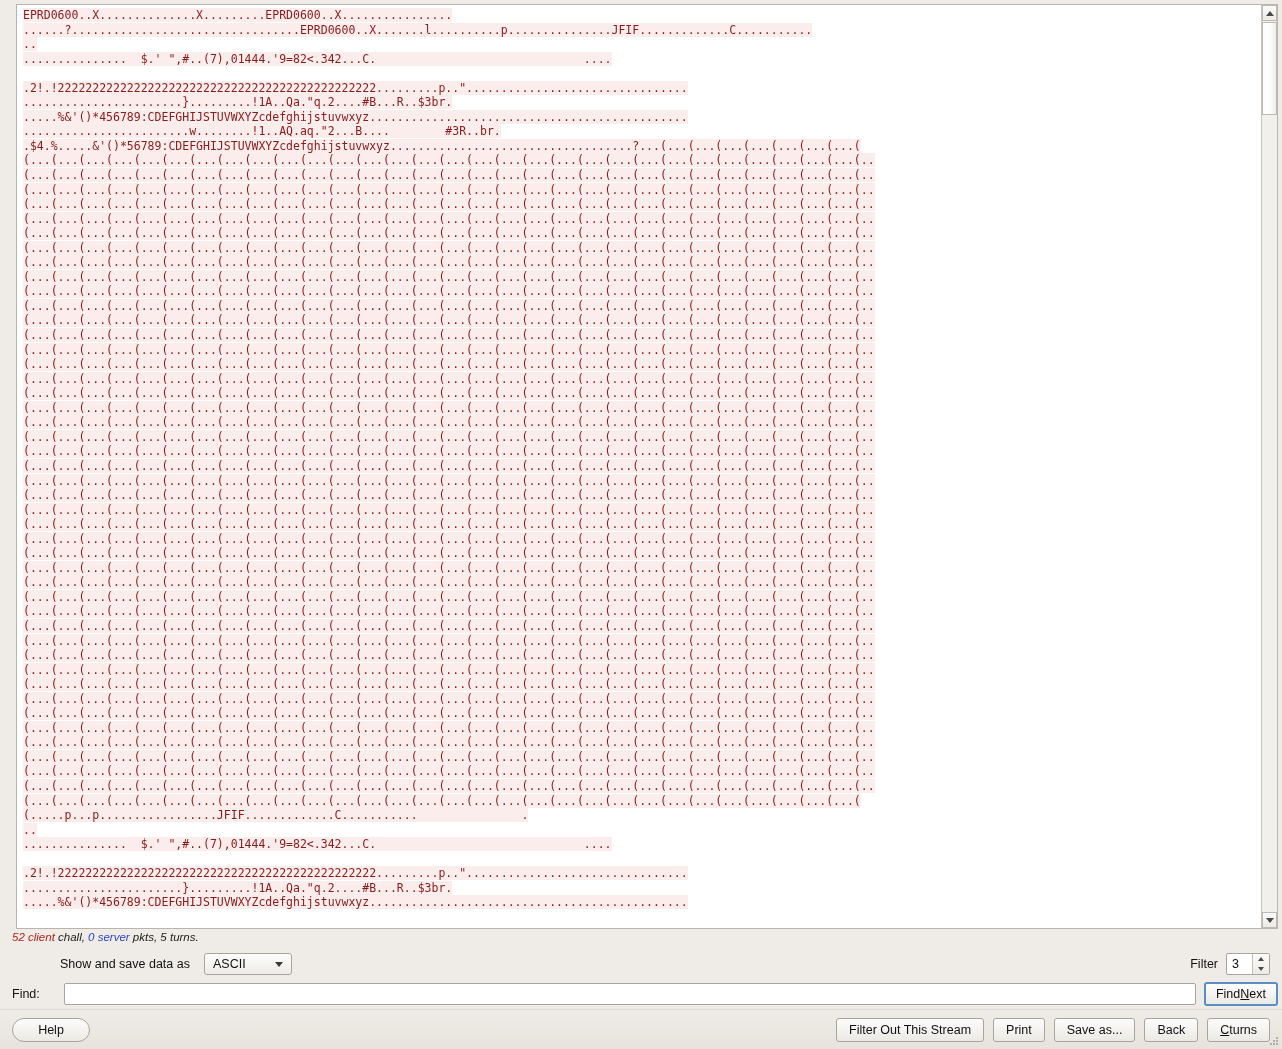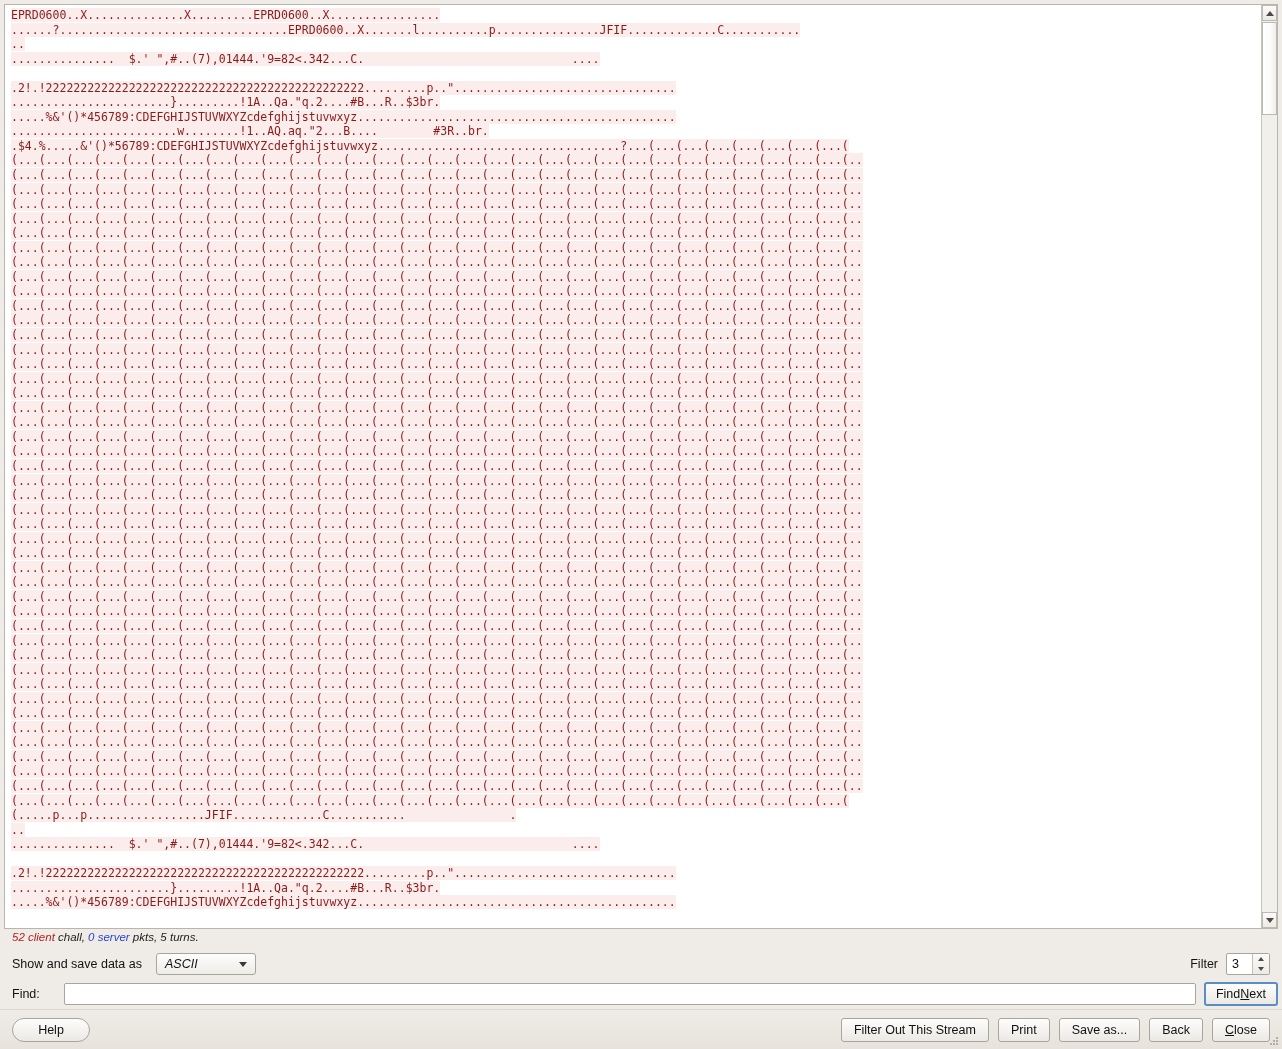--- a/index.html
+++ b/index.html
@@ -70,21 +70,21 @@
     height: 14px;
     display: flex;
     align-items: center;
     justify-content: center;
     margin-right: 3px;
   }
 
   
   .pane-wrap {
     flex: 1 1 auto;
-    padding: 4px 4px 0 4px;
+    padding: 4px 4px 0 16px;
     display: flex;
     min-height: 0;
   }
   .textpane {
     flex: 1 1 auto;
     background: #ffffff;
     border: 1px solid #b9b5ae;
     border-right: none;
     position: relative;
     overflow: hidden;
@@ -182,35 +182,35 @@
     border-radius: 3px;
     display: flex;
     align-items: center;
     font-size: 12.5px;
     color: #111;
     padding: 0 4px 0 8px;
     box-sizing: border-box;
     position: relative;
   }
   #conversation-combo { width: 353px; }
-  #format-combo { width: 100px; margin-left: 8px; font-style: italic; }
+  #format-combo { width: 88px; margin-left: 8px; }
   .combo-label { flex: 1 1 auto; }
   .combo-arrow {
     width: 0; height: 0;
     border-left: 4.5px solid transparent;
     border-right: 4.5px solid transparent;
     border-top: 5px solid #3a3a3a;
     margin-left: 8px;
     margin-right: 4px;
   }
   .inline-label {
     font-size: 12.5px;
     color: #111;
   }
-  #show-save-label { margin-right: 6px; }
+  #show-save-label { margin-left: 48px; margin-right: 6px; }
   .spacer { flex: 1 1 auto; }
   #stream-label { margin-right: 8px; }
   .spinner {
     width: 44px;
     height: 22px;
     border: 1px solid #a9a59e;
     background: #ffffff;
     border-radius: 2px;
     display: flex;
     align-items: center;
@@ -378,21 +378,21 @@
   <div class="buttonbar">
     <button class="btn" id="help-button">Help</button>
     <div class="right-group">
       <button class="btn">Filter Out This Stream</button>
       <button class="btn">Print</button>
       <button class="btn">Save as...</button>
       <button class="btn">Back</button>
       <button class="btn">
           <span></span>
           <span class="ul">C</span>
-          <span>lose</span>
+          <span>turns</span>
         </button>
     </div>
     <span class="grip">
       <i style="left:8px;top:2px"></i>
         <i style="left:8px;top:5px"></i>
         <i style="left:5px;top:5px"></i>
       <i style="left:8px;top:8px"></i>
         <i style="left:5px;top:8px"></i>
         <i style="left:2px;top:8px"></i>
     </span>

